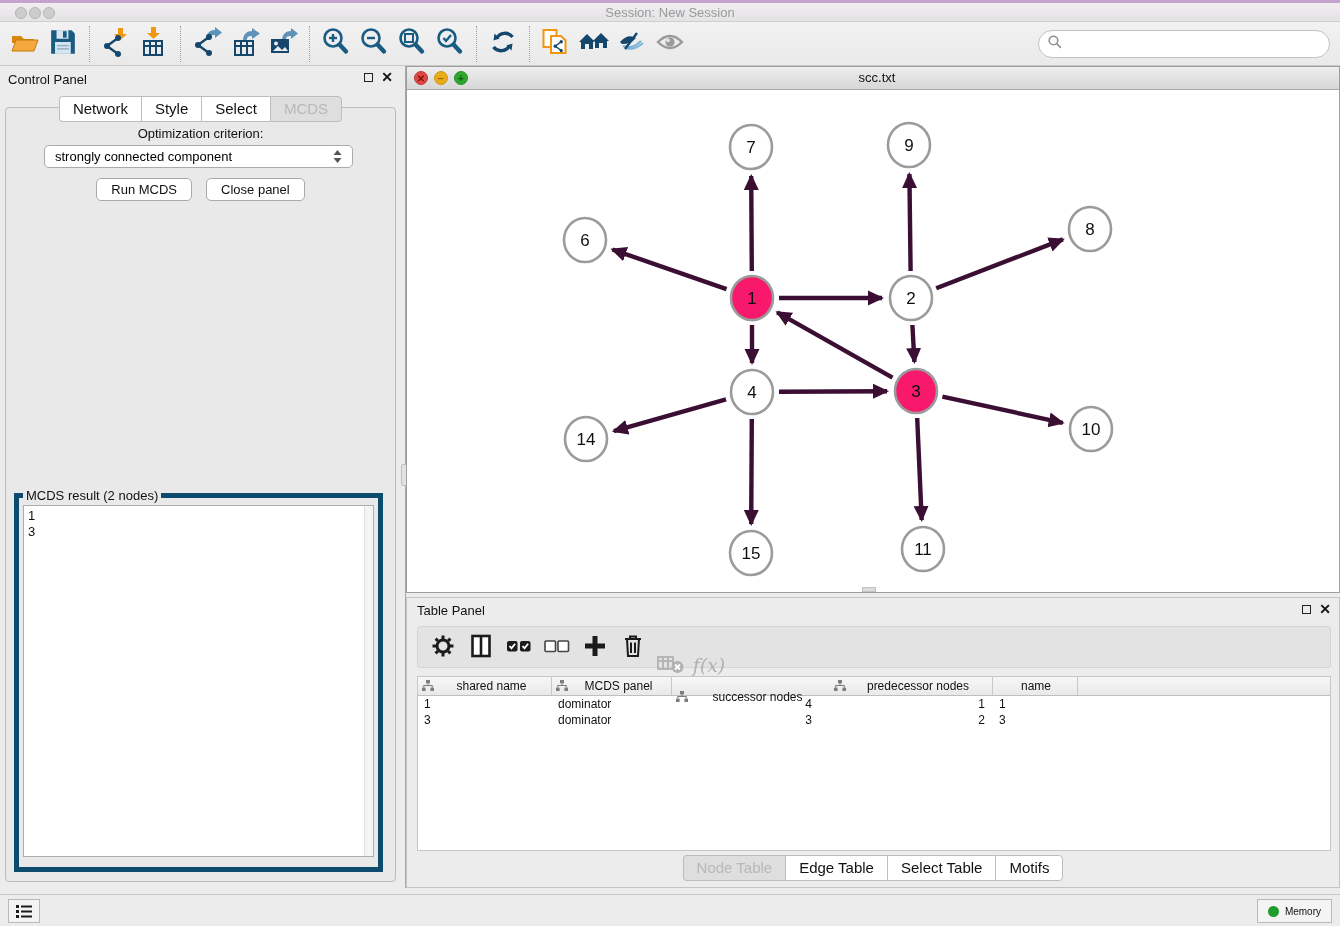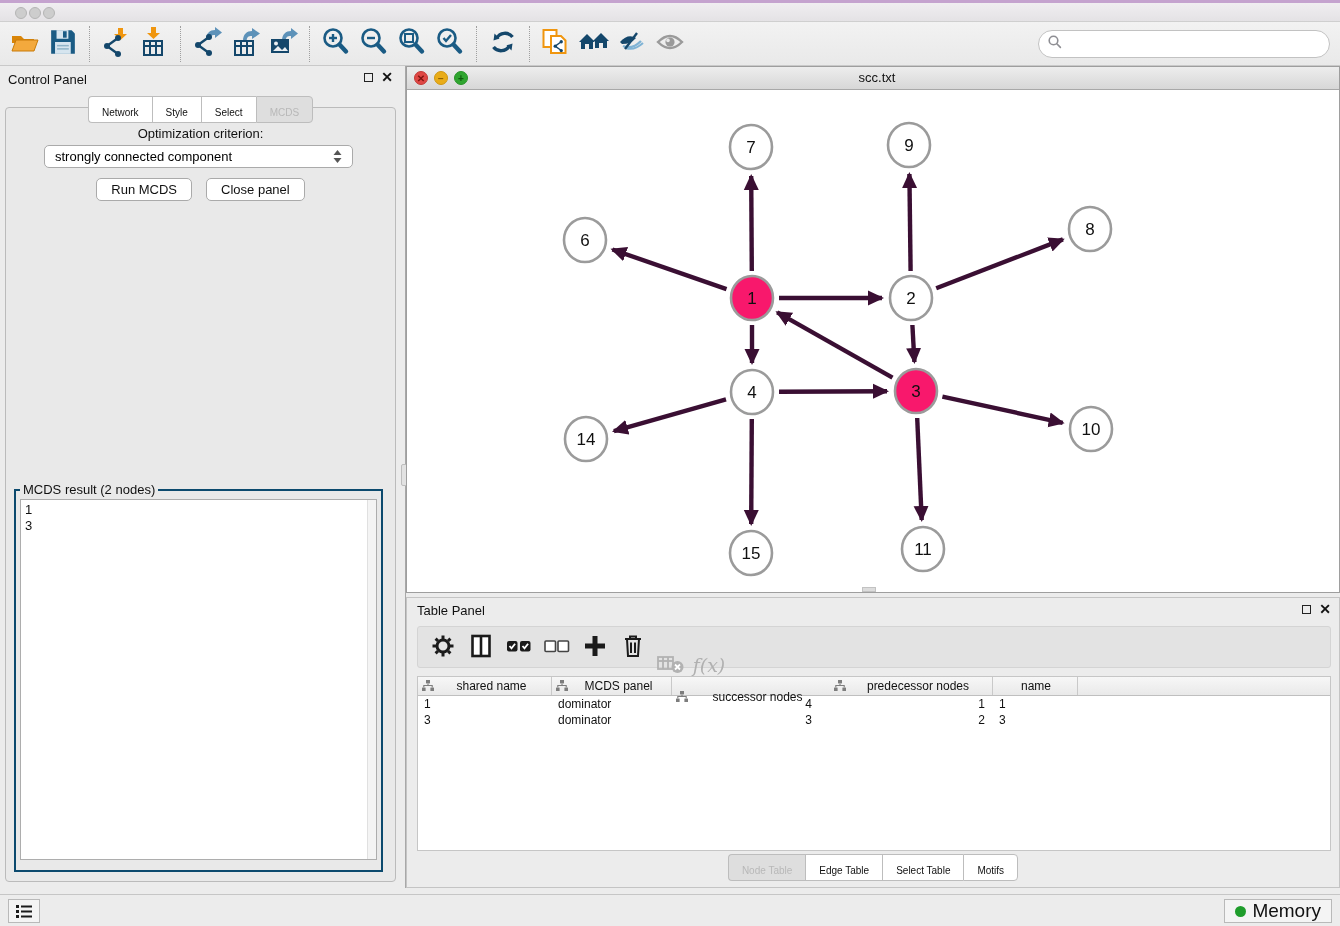--- a/index.html
+++ b/index.html
@@ -25,33 +25,33 @@
   
   .main { position:absolute; left:0; top:66px; width:1220px; height:822px; }
 
   
   .control-panel { position:absolute; left:0; top:0; width:401px; height:822px; background:#ececec; }
   .cp-header { position:relative; height:26px; padding:6px 8px 0 8px; font-size:13px; color:#111; }
   .panel-icons { position:absolute; right:8px; top:7px; display:flex; gap:8px; align-items:center; }
   .float-icon { width:9px; height:9px; border:1.6px solid #222; display:inline-block; }
   .close-icon { font-size:14px; font-weight:bold; color:#111; line-height:9px; cursor:pointer; }
   .cp-tabs { position:absolute; left:0; top:30px; width:100%; display:flex; justify-content:center; z-index:2; }
-  .tab-btn { font-size:10px; padding:10px 13px 4px; background:#fff; border:1px solid #bdbdbd; border-right:none; color:#111; cursor:pointer; }
+  .tab-btn { font-size:15px; padding:3px 13px 4px; background:#fff; border:1px solid #bdbdbd; border-right:none; color:#111; cursor:pointer; }
   .tab-btn:first-child { border-radius:4px 0 0 4px; }
   .tab-btn:last-child { border-radius:0 4px 4px 0; border-right:1px solid #bdbdbd; }
   .tab-btn.active { background:#dedede; color:#b8b8b8; }
   .cp-content { position:absolute; left:5px; right:5px; top:41px; bottom:6px; background:#e9e9e9;
     border:1px solid #bbb; border-radius:4px; }
   .opt-label { position:absolute; left:0; right:0; top:18px; text-align:center; font-size:13px; color:#111; }
   .criterion { position:absolute; left:38px; right:42px; top:37px; height:23px; background:#fff; border:1px solid #aaa;
     border-radius:5px; font-size:13px; display:flex; align-items:center; padding:0 10px; cursor:pointer; }
   .criterion .stepper { margin-left:auto; display:flex; flex-direction:column; gap:1px; }
   .btn-row { position:absolute; left:0; right:0; top:70px; display:flex; justify-content:center; gap:14px; }
   .push-btn { font-size:13px; background:#fff; border:1px solid #aaa; border-radius:5px; padding:3px 14px; cursor:pointer; color:#111; }
-  .mcds-result { position:absolute; left:8px; right:12px; top:370px; bottom:9px; border:2px solid #0c4a6e; margin-top:4px; }
+  .mcds-result { position:absolute; left:8px; right:12px; top:370px; bottom:9px; border:5px solid #0c4a6e; margin-top:10px; }
   .mcds-result legend { font-size:13px; color:#111; margin-left:4px; padding:0 3px; }
   .result-box { position:absolute; left:4px; right:4px; top:2px; bottom:4px; background:#fff; border:1px solid #adadad; font-size:13px; color:#111; padding:2px 4px; line-height:16px; overflow:hidden; }
   .result-scroll { position:absolute; right:0; top:0; bottom:0; width:9px; background:#f4f4f4; border-left:1px solid #e0e0e0; }
 
   
   .v-splitter { position:absolute; left:401px; top:0; width:5px; height:822px; background:#ececec; border-right:1px solid #a8a8a8; }
   .v-grip { position:absolute; left:0; top:398px; width:9px; height:22px; background:#e2e2e2; border:1px solid #bdbdbd; border-radius:2px; }
 
   
   .net-window { position:absolute; left:406px; top:0; width:934px; height:527px; background:#fff; border:1px solid #9e9e9e; }
@@ -81,34 +81,35 @@
   .trow { display:flex; height:16px; }
   .td { font-size:12px; color:#111; padding-top:1px; white-space:nowrap; overflow:hidden; }
   .tp-tabs { position:absolute; left:0; right:0; bottom:6px; display:flex; justify-content:center; }
   .gap-strip { position:absolute; left:406px; top:527px; width:934px; height:4px; background:#ececec; }
 
   
   .statusbar { position:absolute; left:0; top:894px; width:1340px; height:32px; background:#ececec; border-top:1px solid #c6c6c6; }
   .sb-left { position:absolute; left:8px; top:4px; width:32px; height:24px; background:#f4f4f4; border:1px solid #b9b9b9;
     display:flex; align-items:center; justify-content:center; cursor:pointer; }
   .sb-mem { position:absolute; right:8px; top:4px; height:24px; background:#f4f4f4; border:1px solid #b9b9b9;
-    display:flex; align-items:center; gap:6px; padding:0 10px; font-size:19px; color:#111; cursor:pointer; }
+    display:flex; align-items:center; gap:6px; padding:0 10px; font-size:10px; color:#111; cursor:pointer; }
   .mem-dot { width:11px; height:11px; border-radius:50%; background:#1f9d2c; }
 </style>
 </head>
 <body>
 
 <div class="app">
 
   <div class="titlebar">
     <div class="mac-dots">
       <span></span>
       <span></span>
       <span></span>
     </div>
+    <div class="win-title">Session: New Session</div>
   </div>
 
   <div class="toolbar">
     <div id="toolbar-icons" style="display:flex;align-items:center;">
         <button class="tb-btn">
           <span><svg width="30" height="28" viewBox="0 0 30 28">
               <path d="M2 8 h9 l3 3 h10 v4 H2 Z" fill="#d98508"></path>
               <path d="M2 23 L6 12 H28 L24 23 Z" fill="#f3a93d" stroke="#c97b08" stroke-width="1"></path>
             </svg></span>
         </button>

